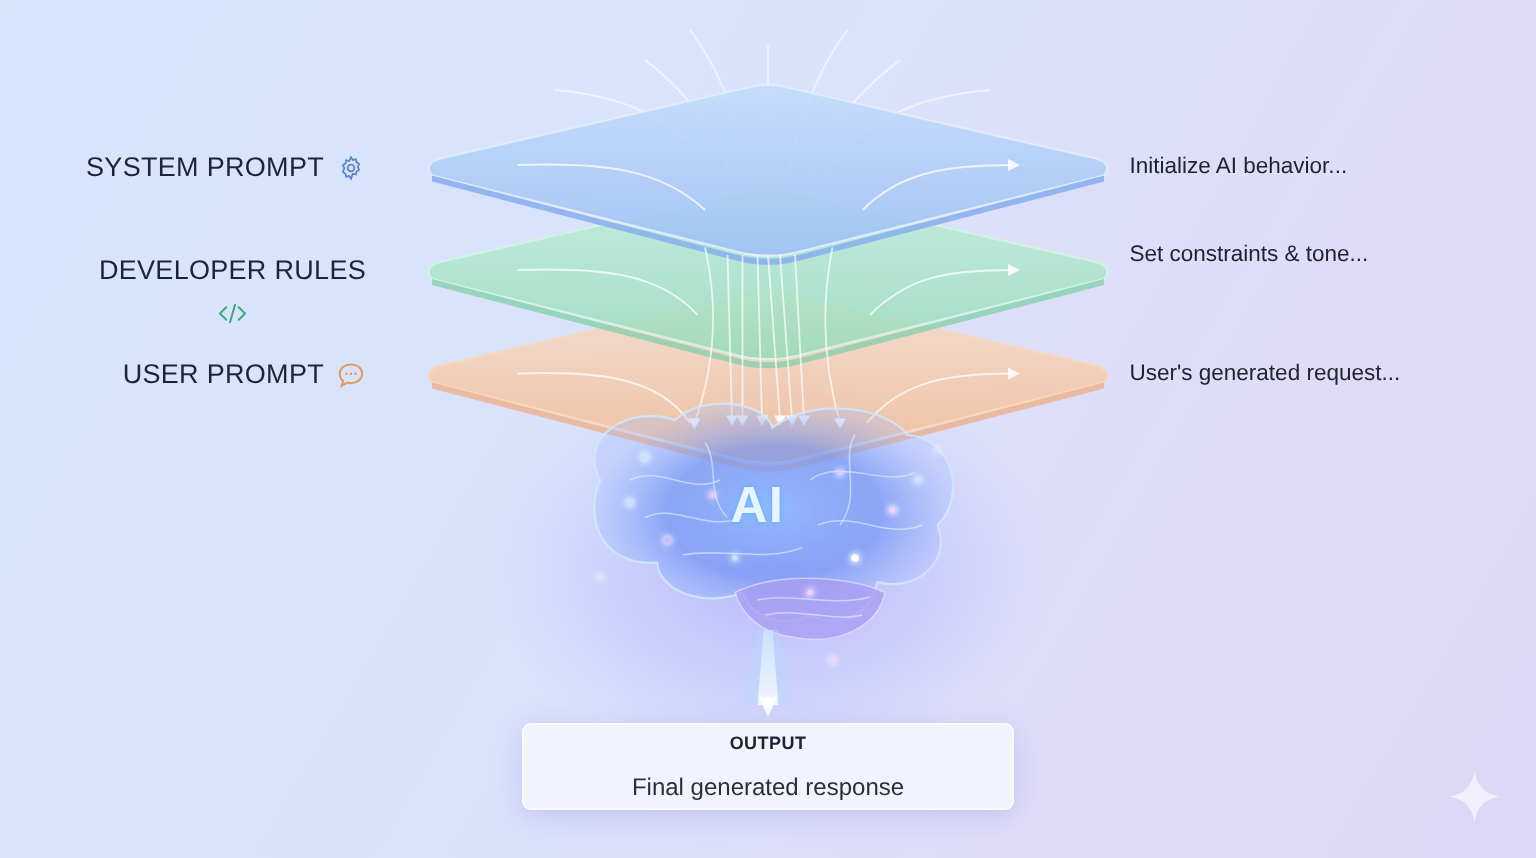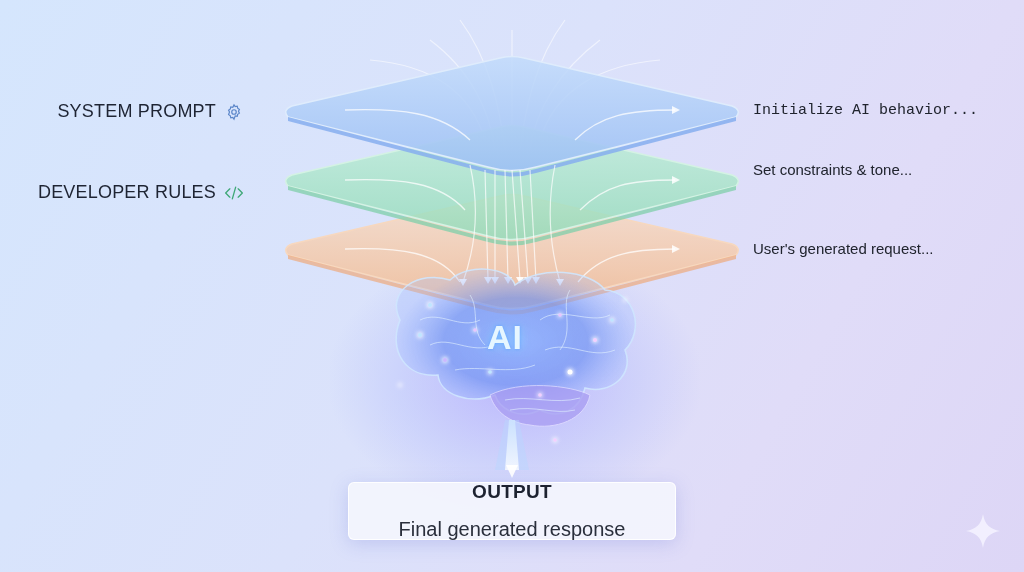--- a/index.html
+++ b/index.html
@@ -27,22 +27,22 @@
     position: absolute; left: 487px; top: 318px; font-size: 34px; font-weight: 700;
     color: #e6f6ff; text-shadow: 0 0 10px rgba(120,200,255,0.9), 0 0 3px rgba(80,140,255,0.8);
     letter-spacing: 1px;
   }
   .output-box {
     position: absolute; left: 348px; top: 482px; width: 326px; height: 56px;
     background: rgba(245,246,253,0.88); border: 1px solid rgba(255,255,255,0.95);
     border-radius: 6px; box-shadow: 0 4px 18px rgba(120,130,220,0.28);
     display: flex; flex-direction: column; align-items: center; justify-content: center;
   }
-  .output-title { font-size: 19px; font-weight: 700; color: #1d2230; letter-spacing: 0.3px; }
-  .output-sub { font-size: 20px; color: #2a2f3c; margin-top: 15px; }
+  .output-title { font-size: 12px; font-weight: 700; color: #1d2230; letter-spacing: 0.3px; }
+  .output-sub { font-size: 16px; color: #2a2f3c; margin-top: 15px; }
   .sparkle { position: absolute; left: 964px; top: 512px; }
 </style>
 </head>
 <body>
 
 <div class="stage">
 
   <div class="glow"></div>
 
   <svg class="diagram" width="1024" height="572" viewBox="0 0 1024 572">
@@ -189,33 +189,44 @@
   <div class="label-left" style="top:101px;">
     <span>SYSTEM PROMPT</span>
     <span class="ico">
       <svg width="18" height="18" viewBox="0 0 24 24" fill="none" stroke="#5b86c9" stroke-width="1.6">
         <circle cx="12" cy="12" r="3"></circle>
         <path d="M12 2.5l1.6 2.3 2.7-.6.6 2.7 2.3 1.6-1.2 2.5 1.2 2.5-2.3 1.6-.6 2.7-2.7-.6L12 21.5l-1.6-2.3-2.7.6-.6-2.7-2.3-1.6L6 12 4.8 9.5l2.3-1.6.6-2.7 2.7.6z"></path>
       </svg>
     </span>
   </div>
 
-  <div class="label-left" style="top:182px;">
+  <div class="label-left" style="top:170px;flex-direction:column;">
     <span>DEVELOPER RULES</span>
     <span class="ico">
       <svg width="20" height="18" viewBox="0 0 24 20" fill="none" stroke="#3fa877" stroke-width="1.6" stroke-linecap="round" stroke-linejoin="round">
         <polyline points="7,5 2,10 7,15"></polyline>
         <polyline points="17,5 22,10 17,15"></polyline>
         <line x1="14" y1="3" x2="10" y2="17"></line>
       </svg>
     </span>
   </div>
 
-
-  <div class="label-right" style="top:102px;font-family:Liberation Mono, monospace;">Initialize AI behavior...</div>
+  <div class="label-left" style="top:239px;">
+    <span>USER PROMPT</span>
+    <span class="ico">
+      <svg width="20" height="20" viewBox="0 0 24 24" fill="none" stroke="#e39a5c" stroke-width="1.6">
+        <path d="M12 3.5c5 0 9 3.3 9 7.5s-4 7.5-9 7.5c-1 0-2-.1-2.9-.4L4.5 20.5l1.3-3.6C4.1 15.5 3 13.4 3 11c0-4.2 4-7.5 9-7.5z"></path>
+        <circle cx="8.3" cy="11" r="1" fill="#e39a5c" stroke="none"></circle>
+        <circle cx="12" cy="11" r="1" fill="#e39a5c" stroke="none"></circle>
+        <circle cx="15.7" cy="11" r="1" fill="#e39a5c" stroke="none"></circle>
+      </svg>
+    </span>
+  </div>
+
+  <div class="label-right" style="top:102px;">Initialize AI behavior...</div>
   <div class="label-right" style="top:161px;">Set constraints &amp; tone...</div>
   <div class="label-right" style="top:240px;">User's generated request...</div>
 
   <div class="ai-text">AI</div>
 
   <div class="output-box">
     <div class="output-title">OUTPUT</div>
     <div class="output-sub">Final generated response</div>
   </div>
 

